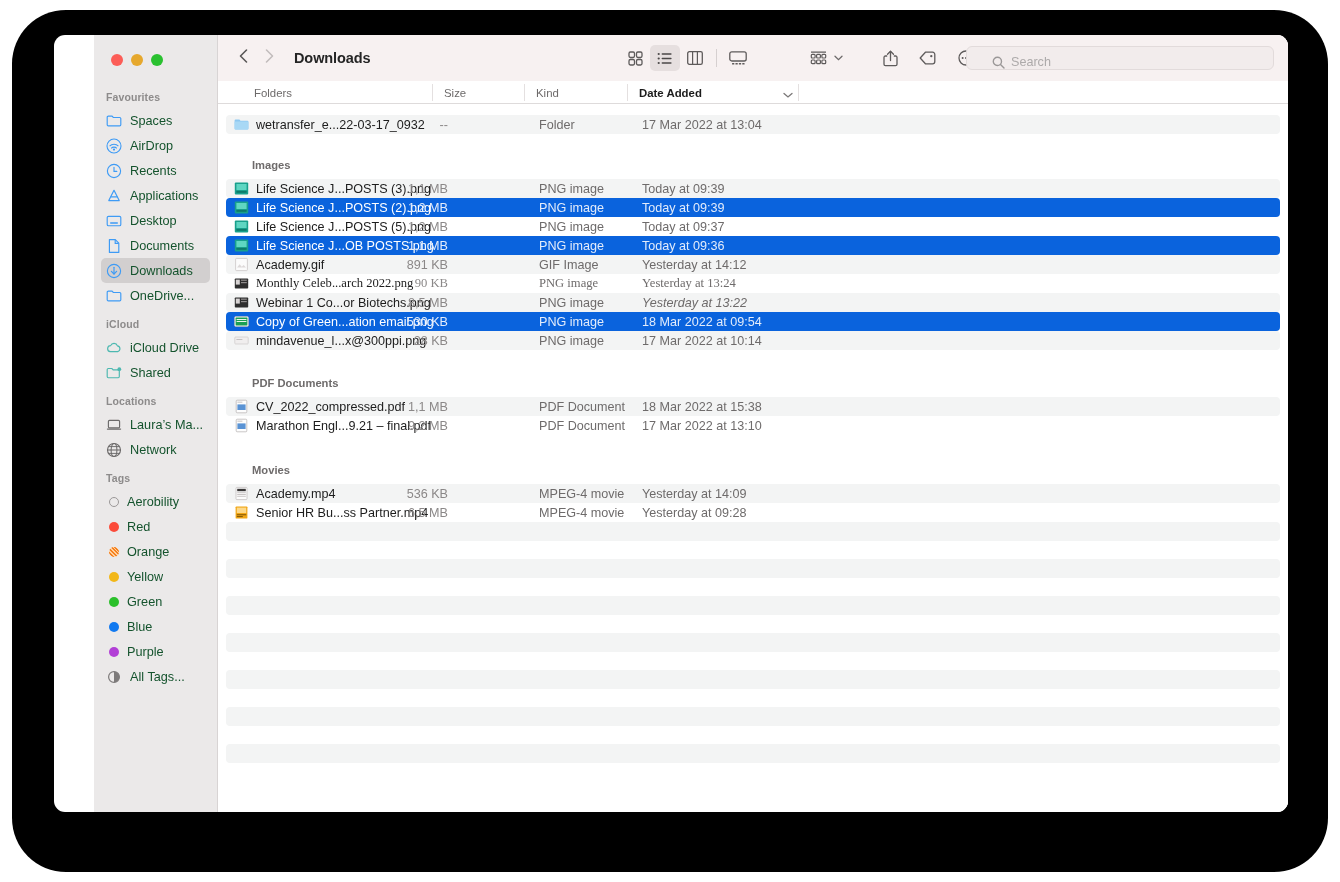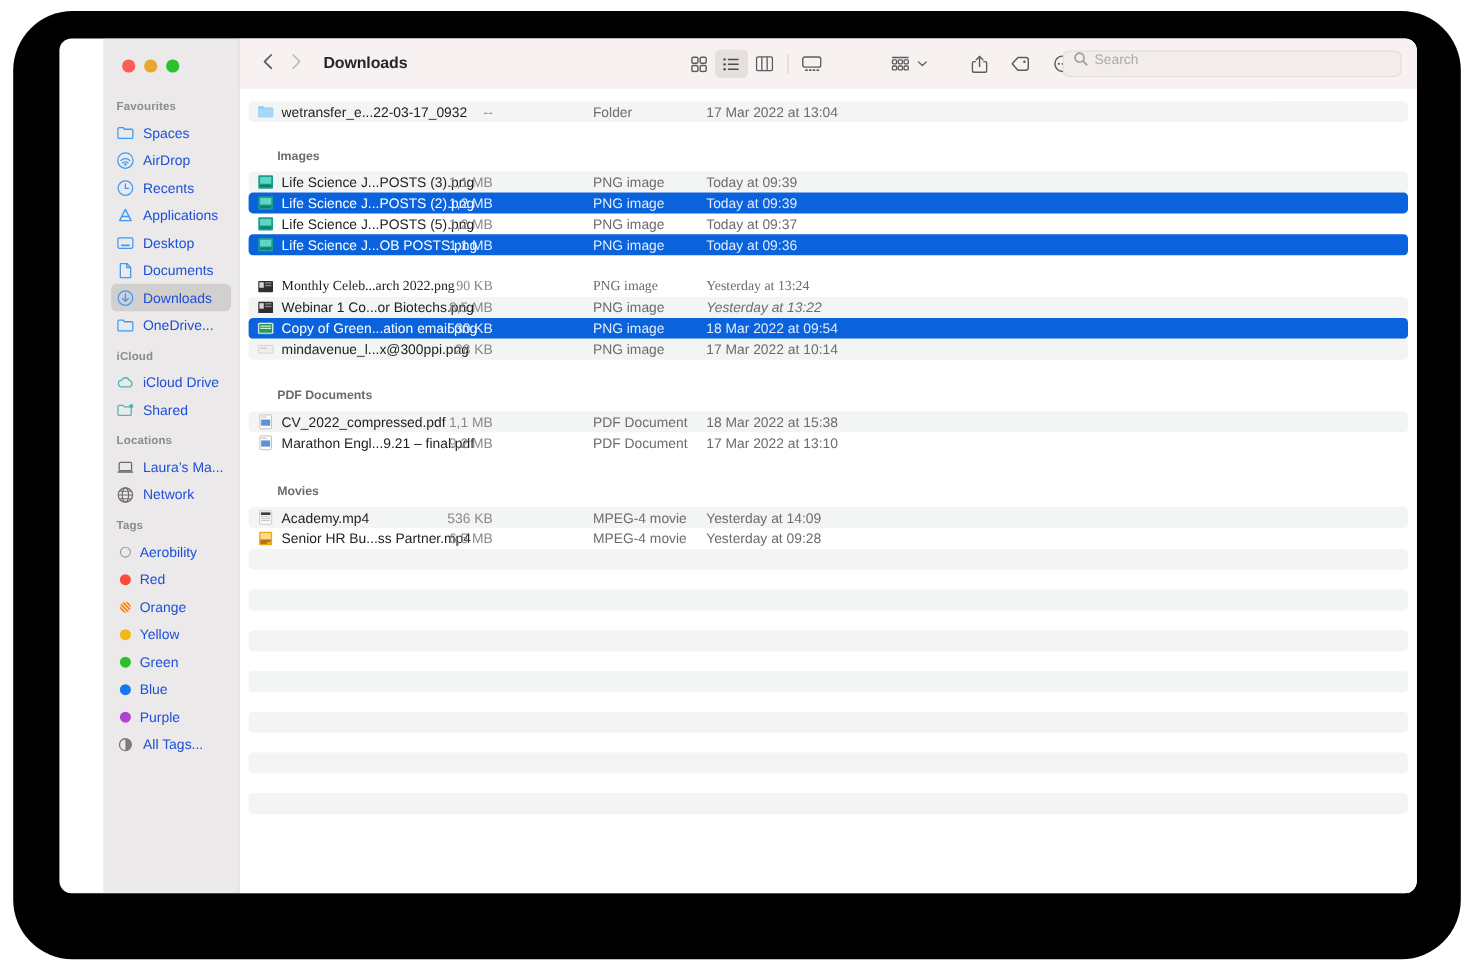--- a/index.html
+++ b/index.html
@@ -60,21 +60,21 @@
     padding: 10px 0 5px 12px;
   }
   .sb-item {
     display: flex;
     align-items: center;
     height: 25px;
     margin: 0 7px;
     padding-left: 5px;
     border-radius: 5px;
     gap: 8px;
-    color: #1d4ed8;
+    color: #14532d;
     font-size: 12.7px;
   }
   .sb-item.selected { background: #d2cfcf; }
   .sb-ico { width: 16px; height: 16px; flex: 0 0 16px; display: block; }
   .sb-label { white-space: nowrap; overflow: hidden; }
   .dot { width: 10px; height: 10px; border-radius: 50%; margin-left: 3px; }
   .dot-ring { width: 10px; height: 10px; border-radius: 50%; margin-left: 3px;
               border: 1.3px solid #9b9898; box-sizing: border-box; }
 
   
@@ -104,22 +104,22 @@
   .tb-btn.active { background: #e6dfdf; }
   .tb-sep { width: 1px; height: 18px; background: #d6d0d0; margin: 0 6px; }
   .chev { font-size: 9px; color: #6d6a6a; margin-left: 1px; }
 
   #search {
     position: absolute; right: 14px; top: 11px;
     width: 308px; height: 24px;
     background: #f2ecec;
     border: 0.5px solid #e2dbdb;
     border-radius: 6px;
-    display: flex; align-items: flex-start; gap: 6px;
-    padding-left: 9px;
+    display: flex; align-items: flex-end; gap: 6px;
+    padding-left: 25px;
   }
   #search .ph { color: #adaaaa; font-size: 12.6px; }
 
   
   #colhead {
     height: 23px; flex: 0 0 23px;
     background: #ffffff;
     border-bottom: 0.5px solid #dedbdb;
     display: flex; align-items: center;
     font-size: 11.4px; color: #6d6a6a;
@@ -439,20 +439,41 @@
 
       <div id="search">
         <svg width="13" height="13" viewBox="0 0 13 13">
           <circle cx="5.4" cy="5.4" r="4.1" fill="none" stroke="#9b9898" stroke-width="1.4"></circle>
           <line x1="8.5" y1="8.5" x2="12" y2="12" stroke="#9b9898" stroke-width="1.4" stroke-linecap="round"></line>
         </svg>
         <span class="ph">Search</span>
       </div>
     </div>
 
+    <div id="colhead">
+        <div class="ch" style="left: 36px;">
+          <span>Folders</span>
+        </div>
+        <div class="ch" style="left: 226px;">
+          <span>Size</span>
+        </div>
+        <div class="ch" style="left: 318px;">
+          <span>Kind</span>
+        </div>
+        <div class="ch sorted" style="left: 421px;">
+          <span>Date Added</span>
+        </div>
+        <div style="position: absolute; left: 214px; top: 3px; height: 17px; width: 1px; background: rgb(228, 224, 224);"></div>
+        <div style="position: absolute; left: 306px; top: 3px; height: 17px; width: 1px; background: rgb(228, 224, 224);"></div>
+        <div style="position: absolute; left: 409px; top: 3px; height: 17px; width: 1px; background: rgb(228, 224, 224);"></div>
+        <div style="position: absolute; left: 580px; top: 3px; height: 17px; width: 1px; background: rgb(228, 224, 224);"></div>
+        <div style="position: absolute; left: 565px; top: 8px;"><svg width="10" height="7" viewBox="0 0 10 7">
+            <path d="M1 1.4 L5 5 L9 1.4" stroke="#7b7878" stroke-width="1.3" fill="none" stroke-linecap="round"></path>
+          </svg></div>
+      </div>
 
     <div id="list">
         <div class="row stripe" style="top: 418px;"></div>
         <div class="row stripe" style="top: 455px;"></div>
         <div class="row stripe" style="top: 492px;"></div>
         <div class="row stripe" style="top: 529px;"></div>
         <div class="row stripe" style="top: 566px;"></div>
         <div class="row stripe" style="top: 603px;"></div>
         <div class="row stripe" style="top: 640px;"></div>
         <div class="grp" style="top: 54px;">Images</div>
@@ -525,20 +546,34 @@
                 <rect x="2.4" y="3" width="10.2" height="6" rx="0.5" fill="#5fd6c2"></rect>
                 <rect x="2.4" y="10" width="10.2" height="1.8" fill="#0d7a6a"></rect>
               </svg>
             </span>
             <span>Life Science J...OB POSTS.png</span>
           </div>
           <div class="cell c-size" style="left: 158px; width: 64px;">1,1 MB</div>
           <div class="cell c-kind" style="left: 313px;">PNG image</div>
           <div class="cell c-date" style="left: 416px;">Today at 09:36</div>
         </div>
+        <div class="row stripe" style="top: 151px;">
+          <div class="cell c-name">
+            <span style="display: flex; flex: 0 0 15px;">
+              <svg class="fico" viewBox="0 0 15 15">
+                <rect x="1.6" y="1.4" width="11.8" height="12.2" rx="0.9" fill="#fbfbfb" stroke="#c9c5c5" stroke-width="0.8"></rect>
+                <path d="M3 10.6 L5.6 7.2 L7.8 9.8 L9.6 8 L12 10.6 Z" fill="#ddd9d9"></path>
+              </svg>
+            </span>
+            <span>Academy.gif</span>
+          </div>
+          <div class="cell c-size" style="left: 158px; width: 64px;">891 KB</div>
+          <div class="cell c-kind" style="left: 313px;">GIF Image</div>
+          <div class="cell c-date" style="left: 416px;">Yesterday at 14:12</div>
+        </div>
         <div class="row" style="top: 170px; font-family: Liberation Serif, serif;">
           <div class="cell c-name">
             <span style="display: flex; flex: 0 0 15px;">
               <svg class="fico" viewBox="0 0 15 15">
                 <rect x="0.8" y="2.4" width="13.4" height="10.2" rx="0.8" fill="#2e2e2e"></rect>
                 <rect x="1.8" y="3.6" width="4" height="5" fill="#d8d4d4"></rect>
                 <rect x="7" y="3.6" width="5.8" height="1.2" fill="#8f8c8c"></rect>
                 <rect x="7" y="6" width="5.8" height="1.2" fill="#8f8c8c"></rect>
               </svg>
             </span>

